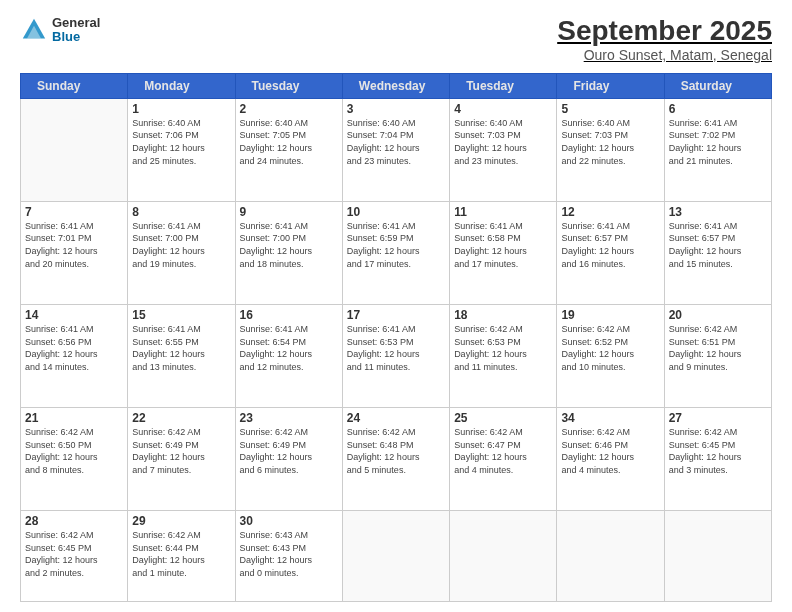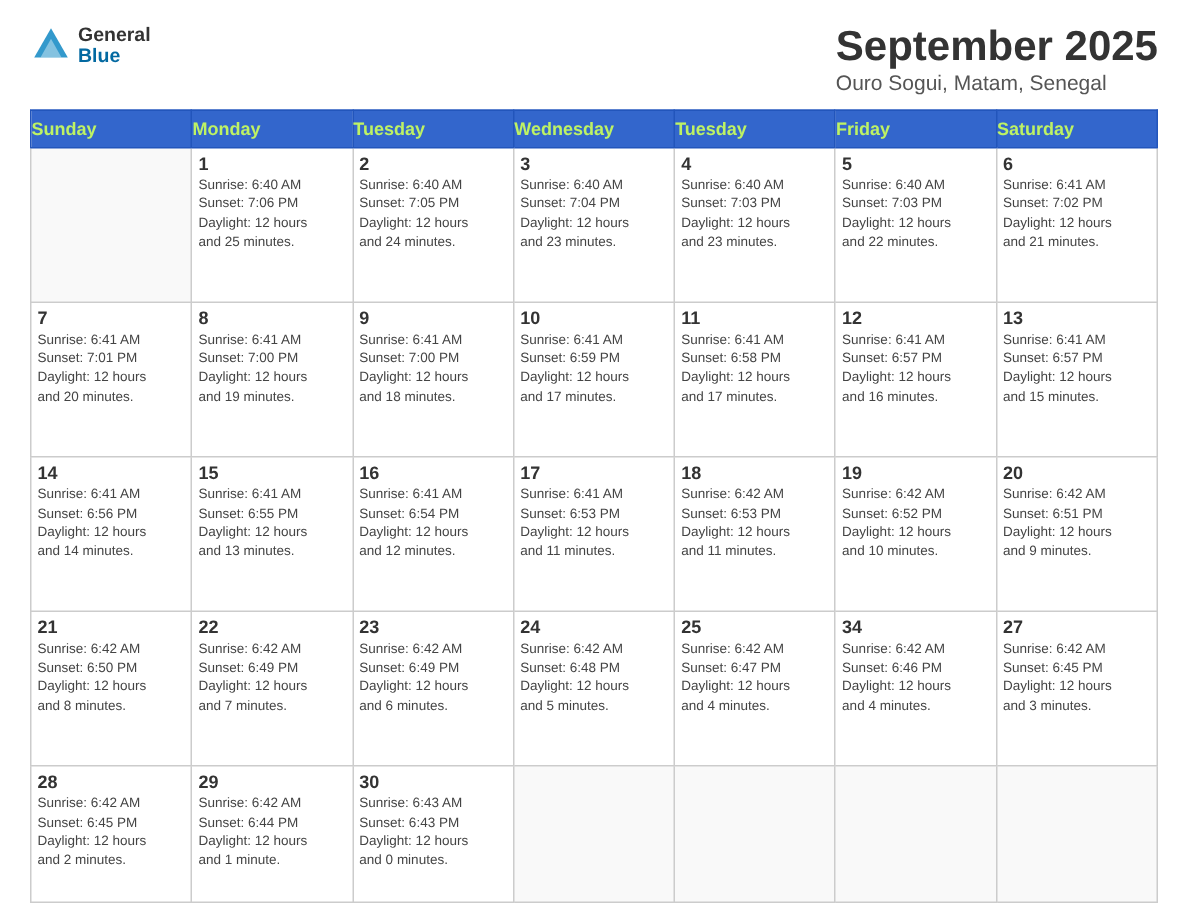--- a/index.html
+++ b/index.html
@@ -35,20 +35,22 @@
       font-weight: bold;
       line-height: 1.1;
     }
     .logo-text span:first-child { color: #333; }
     .logo-text span:last-child { color: #0369a1; }
     .logo-icon {
       width: 28px;
       height: 28px;
     }
     .title-block {
+      text-align: right;
+      text-decoration: underline;
     }
     .title-block h1 {
       font-size: 28px;
       font-weight: bold;
       color: #333;
       line-height: 1.1;
     }
     .title-block h2 {
       font-size: 14px;
       color: #555;
@@ -56,23 +58,23 @@
     }
     .calendar {
       flex: 1;
       border: 1px solid #ccc;
       border-collapse: collapse;
       width: 100%;
       table-layout: fixed;
     }
     .calendar th {
       background: #3366cc;
-      color: #bef264;
+      color: #e5e5e5;
       font-size: 12px;
-      padding: 5px 0;
+      padding: 5px 16px;
       text-align: left;
       border: 1px solid #2255bb;
       font-weight: bold;
     }
     .calendar td {
       border: 1px solid #ccc;
       vertical-align: top;
       padding: 3px 4px;
       font-size: 9.5px;
       color: #333;
@@ -107,21 +109,21 @@
         <polygon points="20,4 36,32 4,32" fill="#3399cc"></polygon>
         <polygon points="20,14 30,32 10,32" fill="#fff" opacity="0.4"></polygon>
       </svg>
       <div class="logo-text">
         <span>General</span>
         <span>Blue</span>
       </div>
     </div>
     <div class="title-block">
       <h1>September 2025</h1>
-      <h2>Ouro Sogui, Matam, Senegal</h2>
+      <h2>Ouro Sunset, Matam, Senegal</h2>
     </div>
   </div>
 
   <table class="calendar">
     <thead>
       <tr id="calendar-header-row">
           <th>Sunday</th>
           <th>Monday</th>
           <th>Tuesday</th>
           <th>Wednesday</th>

